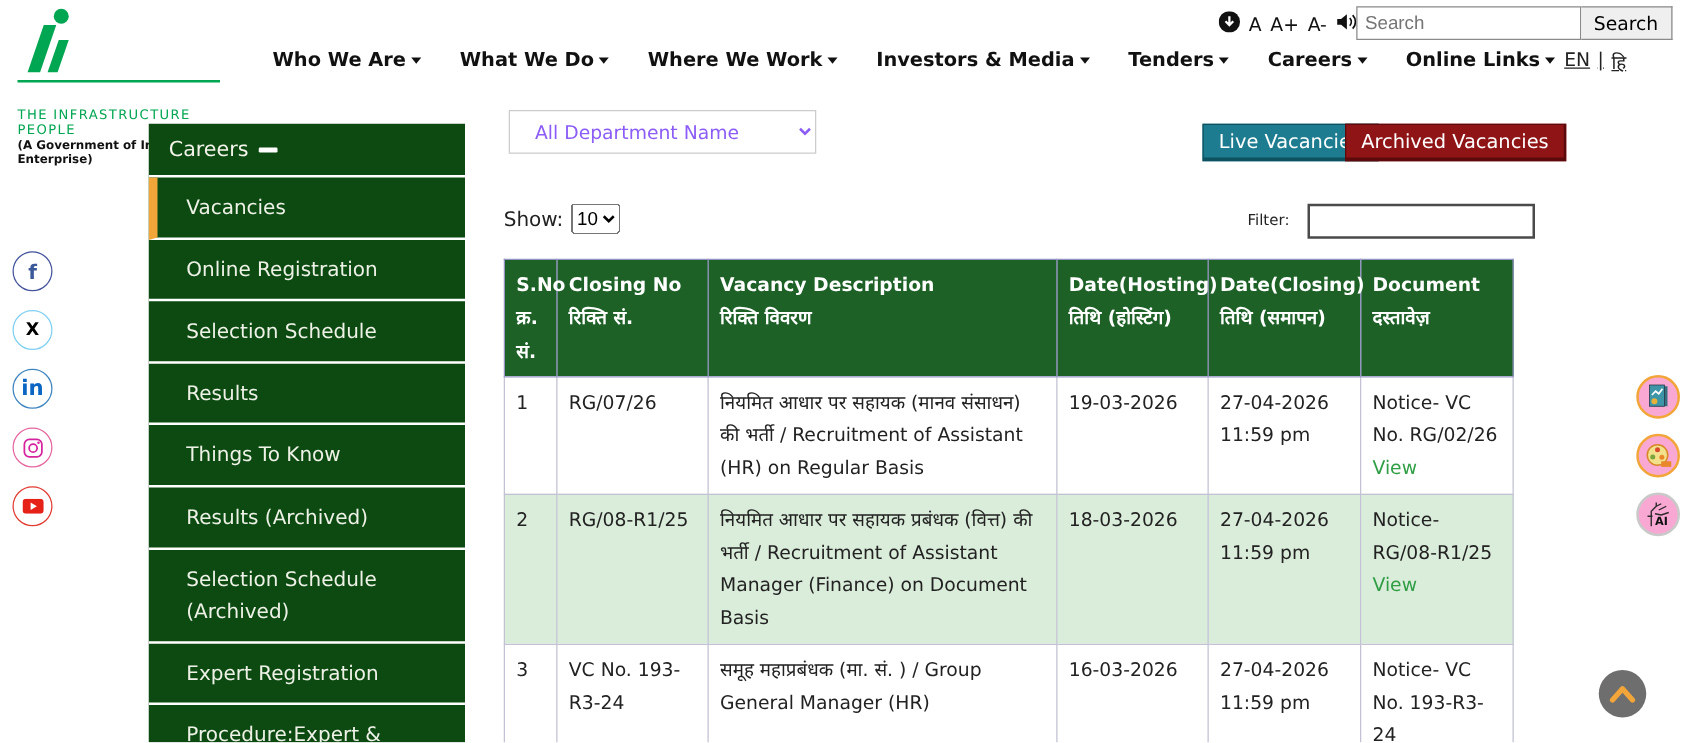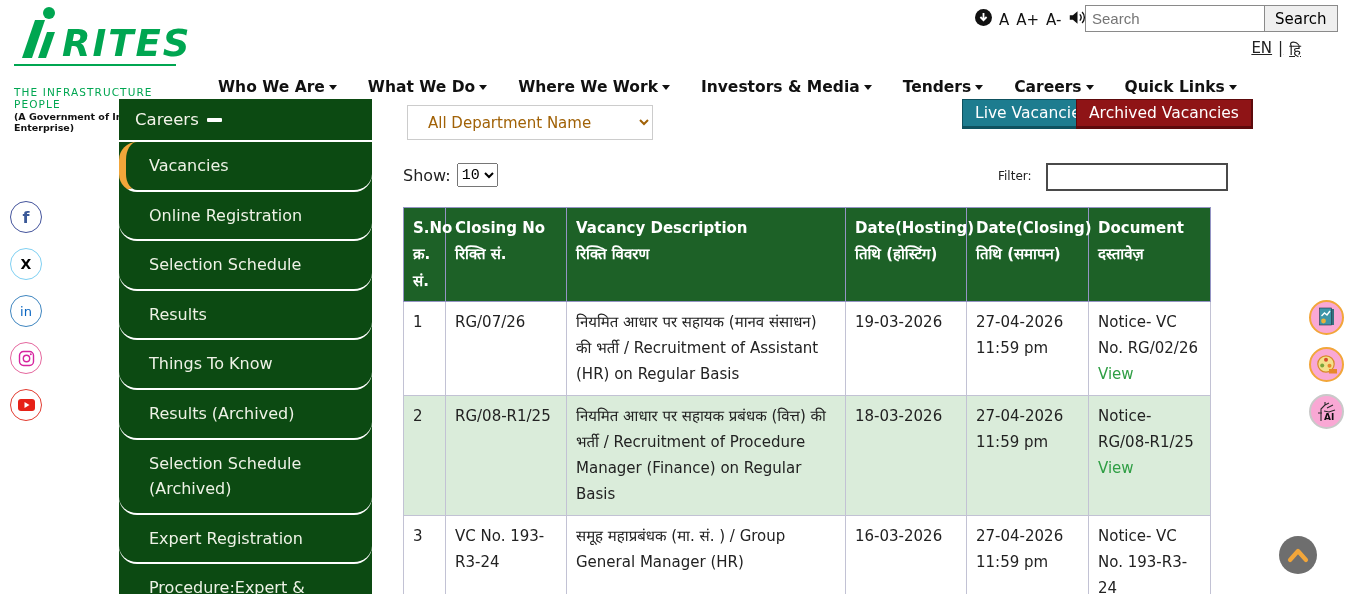--- a/index.html
+++ b/index.html
@@ -9,56 +9,56 @@
 
   
   .site-header { position:absolute; top:0; left:0; width:100%; height:92px; background:#fff; }
   .logo { position:absolute; left:14px; top:6px; width:180px; cursor:pointer; }
   .logo-top { display:flex; align-items:flex-end; }
   .logo-brand { font-size:37px; font-weight:bold; font-style:italic; color:#00a651; letter-spacing:2px; line-height:1; margin-left:2px; }
   .logo-rule { height:2px; background:#00a651; margin-top:2px; width:162px; }
   .logo-tag { color:#00a651; font-size:10.5px; letter-spacing:1.1px; margin-top:20px; }
   .logo-ent { color:#111; font-size:9.5px; font-weight:bold; margin-top:1px; }
 
-  .main-nav { position:absolute; left:218px; top:39px; display:flex; gap:31px;margin-top:39px; }
+  .main-nav { position:absolute; left:218px; top:39px; display:flex; gap:31px; }
   .nav-item { font-weight:bold; font-size:15.5px; color:#111; cursor:pointer; white-space:nowrap; display:flex; align-items:center; }
   .caret { display:inline-block; margin-left:4px; width:0; height:0; border-left:4px solid transparent; border-right:4px solid transparent; border-top:5px solid #111; }
 
   .access-bar { position:absolute; left:975px; top:9px; display:flex; align-items:center; gap:7px; font-size:15px; }
   .access-item { cursor:pointer; color:#111; }
   .search-wrap { position:absolute; left:1085px; top:5px; display:flex; }
   .search-input { width:180px; height:27px; border:1px solid #8a8a8a; font-size:15px; padding:0 6px; color:#333; outline:none; }
   .search-btn { height:27px; padding:0 10px; background:#efefef; border:1px solid #8a8a8a; border-left:none; font-size:15px; cursor:pointer; font-family:inherit; }
   .lang-switch { position:absolute; right:44px; top:39px; font-size:15px; color:#222; display:flex; gap:6px;text-decoration:underline; }
   .lang-switch span { cursor:pointer; }
 
   
   .social-col { position:absolute; left:10px; top:201px; display:flex; flex-direction:column; gap:15px; }
   .s-circle { width:32px; height:32px; border-radius:50%; background:#fff; display:flex; align-items:center; justify-content:center; cursor:pointer; }
   .s-fb { border:1px solid #44549c; color:#3b5998; font-weight:bold; font-size:16px; }
   .s-x  { border:1px solid #7fd0f2; color:#000; font-weight:bold; font-size:14px; }
-  .s-in { border:1px solid #3f86c0; color:#0a66c2; font-weight:normal; font-size:13px; }
+  .s-in { border:1px solid #3f86c0; color:#0a66c2; font-weight:bold; font-size:17px; }
   .s-ig { border:1px solid #e5679e; }
   .s-yt { border:1px solid #e23b30; }
 
   
   .sidebar { position:absolute; left:119px; top:99px; width:253px; height:495px; background:#0c4a12; overflow:hidden; }
   .sb-head { color:#f4f4ea; font-size:16.5px; padding:11px 16px; border-bottom:2px solid #fff; display:flex; align-items:center; gap:8px; cursor:pointer; }
   .sb-minus { display:inline-block; width:15px; height:4px; background:#fff; border-radius:1px; }
-  .sb-item { color:#eef2e6; font-size:16px; padding:11px 16px 11px 30px; border-bottom:2px solid #fff; cursor:pointer; line-height:1.6;border-radius:18px; }
+  .sb-item { color:#eef2e6; font-size:16px; padding:11px 16px 11px 30px; border-bottom:2px solid #fff; cursor:pointer; line-height:1.6; }
   .sb-item.active { border-left:7px solid #f2a63a; padding-left:23px; }
 
   
-  .dept-select { position:absolute; left:407px; top:105px; width:246px; height:35px; border:1px solid #ccc; color:#a16207; font-size:15px; padding:0 10px 0 16px; background:#fff; font-family:inherit; outline:none; }
+  .dept-select { position:absolute; left:407px; top:88px; width:246px; height:35px; border:1px solid #ccc; color:#8b5cf6; font-size:15px; padding:0 10px 0 16px; background:#fff; font-family:inherit; outline:none; }
   .tab-btn { position:absolute; top:99px; height:30px; padding:0 12px; color:#fff; font-size:15.5px; font-family:inherit; cursor:pointer; }
   .btn-live { left:962px; background:#1d7c8f; border:1px solid #0e515f; border-bottom:3px solid #0e515f; border-right:2px solid #0e515f; }
   .btn-archived { left:1076px; background:#8f1416; border:1px solid #5d0a0c; border-bottom:3px solid #5d0a0c; border-right:2px solid #5d0a0c; }
 
   .show-wrap { position:absolute; left:403px; top:163px; display:flex; align-items:center; gap:6px; font-size:16px; color:#222; }
-  .show-select { height:24px; font-size:15px; font-family:Liberation Mono, monospace; }
+  .show-select { height:24px; font-size:15px; font-family:Liberation Sans, sans-serif; }
   .filter-label { position:absolute; left:998px; top:169px; font-size:12px; color:#222; }
   .filter-input { position:absolute; left:1046px; top:163px; width:182px; height:28px; border:2px solid #4a4a4a; font-size:15px; padding:0 6px; outline:none; }
 
   
   .vac-table { position:absolute; left:403px; top:207px; width:807px; border-collapse:collapse; table-layout:fixed; }
   .vac-table th { background:#1d6127; color:#fff; text-align:left; vertical-align:top; padding:7px 9px; border:1px solid #9494c4; font-size:15px; line-height:1.75; }
   .th-hi { font-weight:bold; }
   .vac-table td { border:1px solid #c2c2d4; vertical-align:top; padding:7px 9px; font-size:15px; color:#222; line-height:1.75; background:#fff; }
   tr.row-alt td { background:#daecda; }
   tr.row-1 { height:90px; } tr.row-2 { height:90px; }
@@ -79,21 +79,20 @@
 
     <div class="logo">
       <div class="logo-top">
         <span>
           <svg width="46" height="52" viewBox="0 0 46 52">
             <circle cx="35" cy="7" r="6" fill="#00a651"></circle>
             <path d="M8 52 L21 14 L31 14 L18 52 Z" fill="#00a651"></path>
             <path d="M24 52 L33 26 L41 26 L32 52 Z" fill="#00a651"></path>
           </svg>
         </span>
-        <span class="logo-brand">RITES</span>
       </div>
       <div class="logo-rule"></div>
       <div class="logo-tag">THE INFRASTRUCTURE PEOPLE</div>
       <div class="logo-ent">(A Government of India Enterprise)</div>
     </div>
 
     <div class="main-nav">
       <span class="nav-item">
           <span>Who We Are</span>
           <span class="caret"></span>
@@ -112,21 +111,21 @@
         </span>
       <span class="nav-item">
           <span>Tenders</span>
           <span class="caret"></span>
         </span>
       <span class="nav-item">
           <span>Careers</span>
           <span class="caret"></span>
         </span>
       <span class="nav-item">
-          <span>Quick Links</span>
+          <span>Online Links</span>
           <span class="caret"></span>
         </span>
     </div>
 
     <div class="access-bar">
       <span class="access-item">
         <svg width="17" height="17" viewBox="0 0 17 17">
             <circle cx="8.5" cy="8.5" r="8.5" fill="#111"></circle>
             <path d="M8.5 4v6.3M5.4 8l3.1 3.2L11.6 8" stroke="#fff" stroke-width="1.8" fill="none"></path>
           </svg>
@@ -258,21 +257,21 @@
         <td>19-03-2026</td>
         <td>27-04-2026 11:59 pm</td>
         <td>
           <div>Notice- VC No. RG/02/26</div>
           <a class="view-link">View</a>
         </td>
       </tr>
       <tr class="row-2 row-alt">
         <td>2</td>
         <td>RG/08-R1/25</td>
-        <td>नियमित आधार पर सहायक प्रबंधक (वित्त) की भर्ती / Recruitment of Procedure Manager (Finance) on Regular Basis</td>
+        <td>नियमित आधार पर सहायक प्रबंधक (वित्त) की भर्ती / Recruitment of Assistant Manager (Finance) on Document Basis</td>
         <td>18-03-2026</td>
         <td>27-04-2026 11:59 pm</td>
         <td>
           <div>Notice- RG/08-R1/25</div>
           <a class="view-link">View</a>
         </td>
       </tr>
       <tr class="row-3">
         <td>3</td>
         <td>VC No. 193-R3-24</td>

